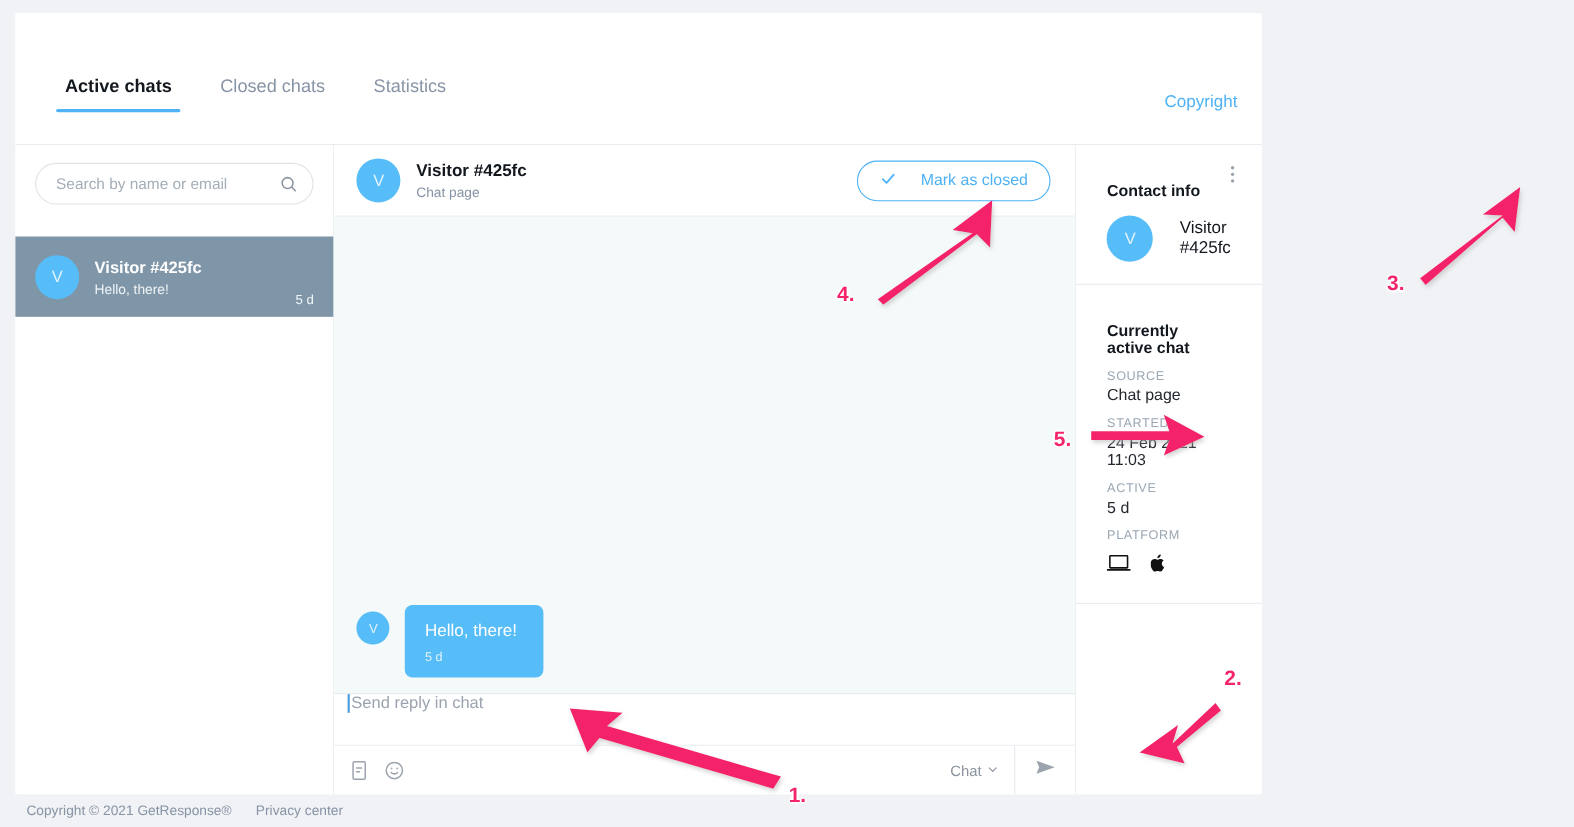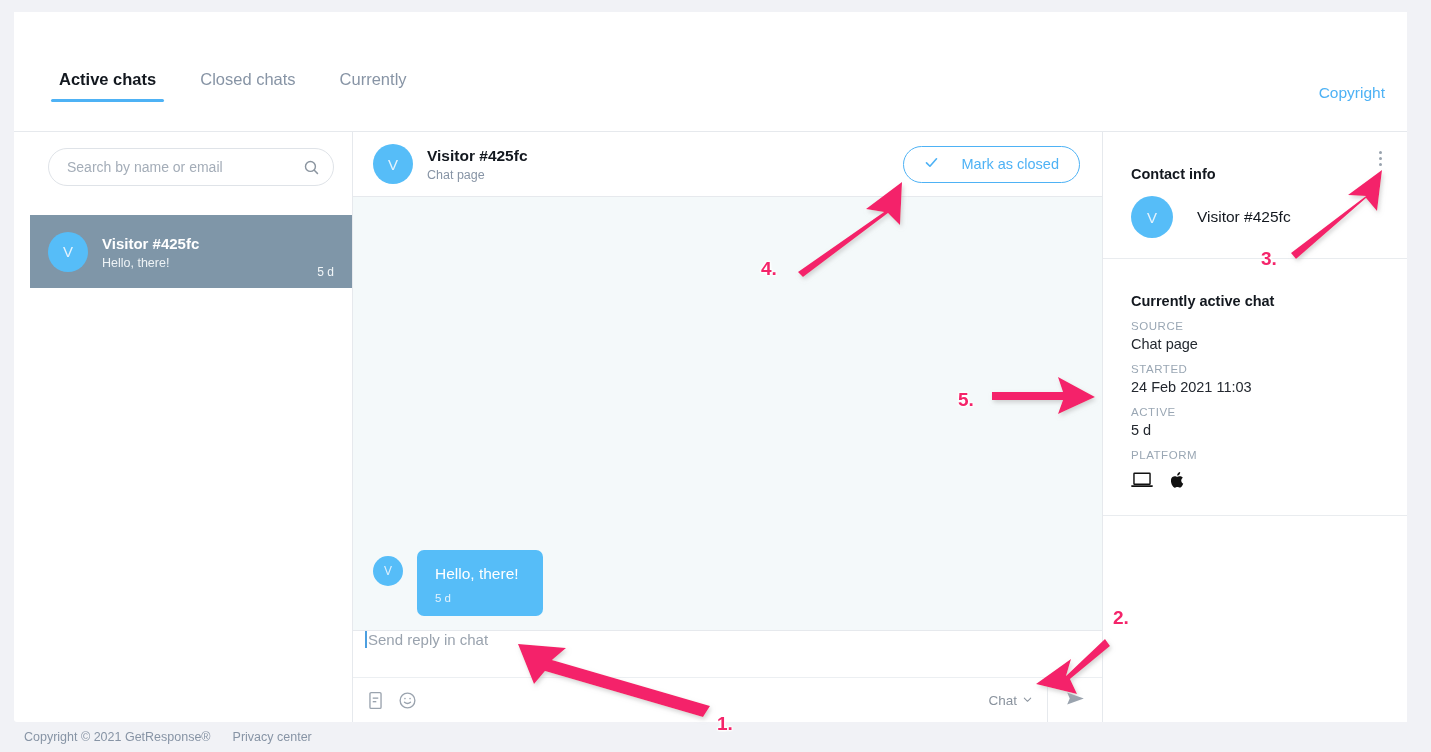--- a/index.html
+++ b/index.html
@@ -10,21 +10,21 @@
     font-family: "Liberation Sans", sans-serif;
     overflow: hidden;
   }
 
   #root { position: relative; width: 1431px; height: 752px; }
 
   
   .app-card {
     position: absolute;
     left: 14px; top: 12px;
-    width: 1393px; height: 710px;
+    width: 1133px; height: 710px;
     background: #ffffff;
     border-radius: 3px;
   }
 
   
   .tabbar {
     position: absolute; left: 0; top: 0;
     width: 100%; height: 120px;
     border-bottom: 1px solid #e6e9ed;
     background: #fff;
@@ -58,21 +58,20 @@
     width: 100%; height: 590px;
     display: flex;
   }
 
   
   .convo-col {
     width: 323px; height: 100%;
     border-right: 1px solid #e6e9ed;
     background: #fff;
     position: relative;
-    margin-left: 16px;
   }
   .search-wrap { padding: 16px 18px 0 18px; }
   .search-box {
     position: relative;
     height: 38px;
     border: 1px solid #dfe3e8;
     border-radius: 19px;
     display: flex; align-items: center;
     padding: 0 16px;
   }
@@ -243,21 +242,21 @@
 
     <div class="tabbar">
       <div class="tabs">
         <div class="tab active">
           <span>Active chats</span>
         </div>
         <div class="tab">
           <span>Closed chats</span>
         </div>
         <div class="tab">
-          <span>Currently</span>
+          <span>Statistics</span>
         </div>
       </div>
       <div class="settings-link">Copyright</div>
     </div>
 
     <div class="body-row">
 
       <div class="convo-col">
         <div class="search-wrap">
           <div class="search-box">

